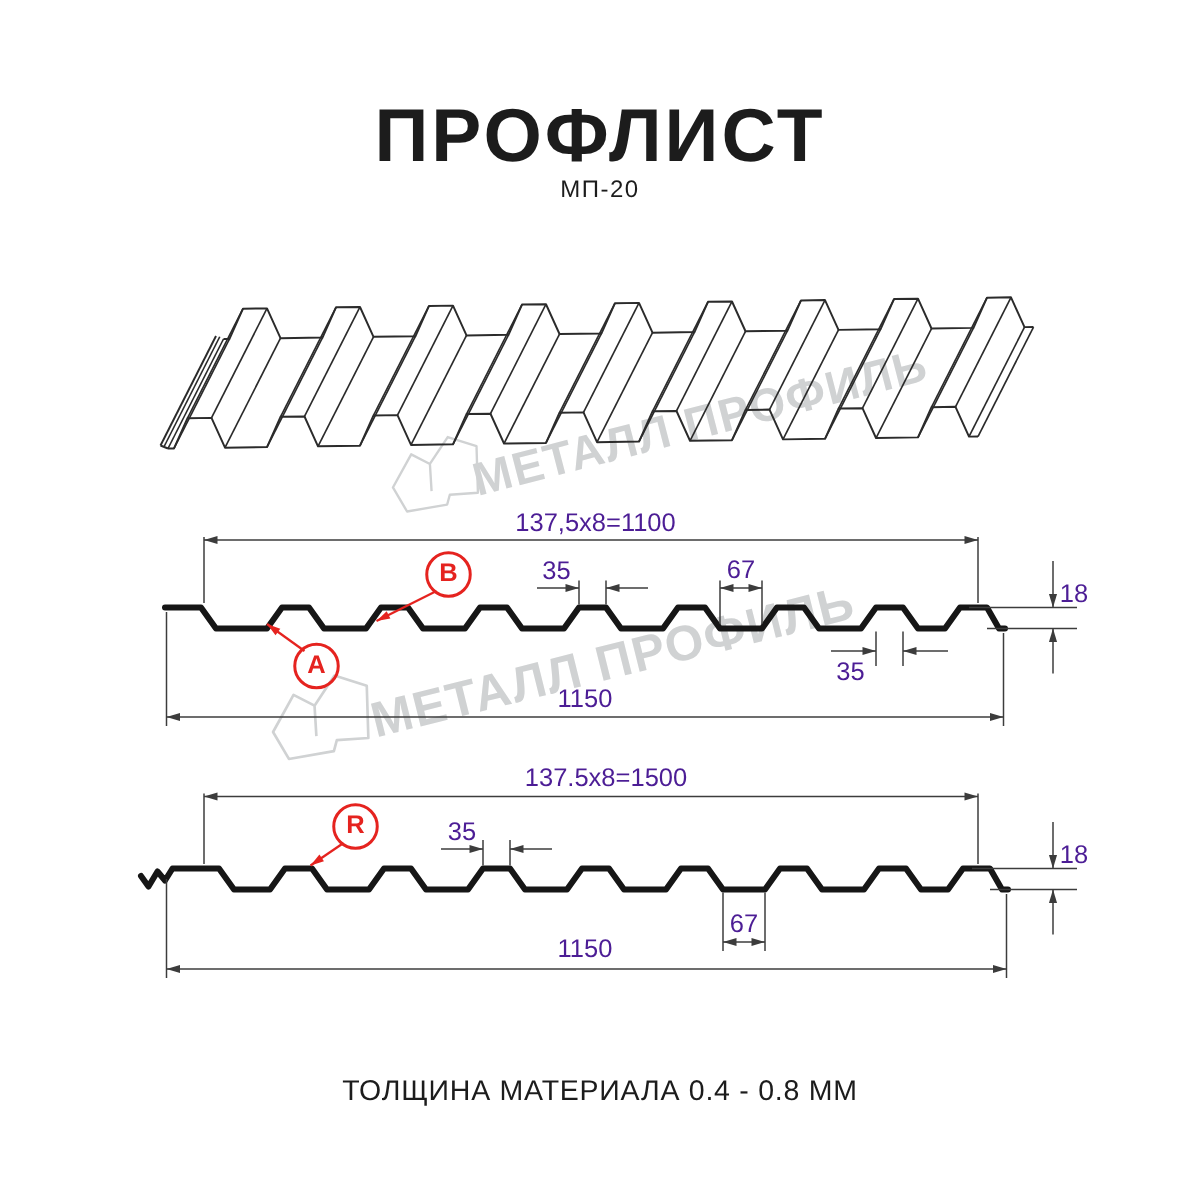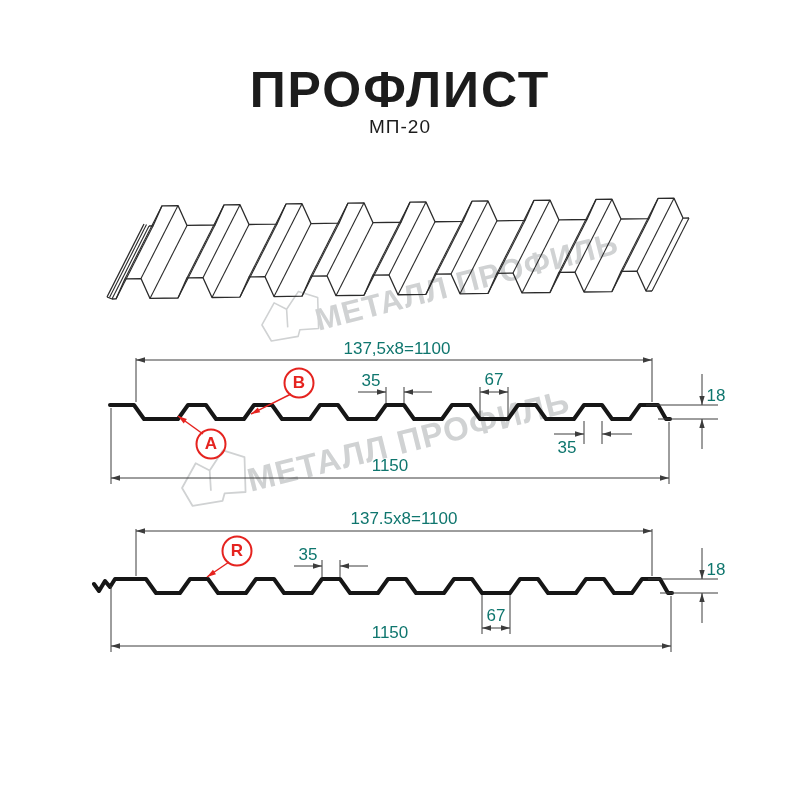--- a/index.html
+++ b/index.html
@@ -1,24 +1,24 @@
 <!DOCTYPE html>
 <html><head>
 <meta charset="utf-8">
 <style>
   html,body{margin:0;padding:0;background:#ffffff;}
   .page{position:relative;width:800px;height:800px;background:#ffffff;overflow:hidden;
         font-family:"Liberation Sans",sans-serif;}
   .title{position:absolute;left:400px;top:90px;transform:translate(-50%,-50%);
          font-size:50px;font-weight:700;letter-spacing:2px;color:#1c1c1c;white-space:nowrap;}
   .subtitle{position:absolute;left:400px;top:127px;transform:translate(-50%,-50%);
-         font-size:19px;font-weight:400;letter-spacing:1px;color:#1c1c1c;white-space:nowrap;}
+         font-size:16px;font-weight:400;letter-spacing:1px;color:#1c1c1c;white-space:nowrap;}
   .footer{position:absolute;left:400px;top:728px;transform:translate(-50%,-50%);
          font-size:19px;font-weight:400;letter-spacing:.5px;color:#1c1c1c;white-space:nowrap;}
-  .dim{position:absolute;transform:translate(-50%,-50%);font-size:17px;color:#0f766e;white-space:nowrap;text-align:center;}
+  .dim{position:absolute;transform:translate(-50%,-50%);font-size:17px;color:#4c1d95;white-space:nowrap;text-align:center;}
   .tag{position:absolute;width:27px;height:27px;border:2px solid #e5231f;border-radius:50%;
        color:#e5231f;font-size:17px;font-weight:700;line-height:26px;text-align:center;
        transform:translate(-50%,-50%);}
   .wmtext{position:absolute;color:#d0d2d3;font-size:31px;font-weight:700;letter-spacing:1px;
        white-space:nowrap;transform-origin:0 50%;}
   svg{position:absolute;left:0;top:0;}
   .profile{stroke:#161616;stroke-width:4;fill:none;stroke-linejoin:round;stroke-linecap:round;}
   .p3d{stroke:#2b2b2b;stroke-width:1.3;fill:none;stroke-linejoin:round;}
   .c3d{stroke:#2b2b2b;stroke-width:1.1;fill:none;}
   .ln{stroke:#3c3c3c;stroke-width:1;fill:none;}
@@ -164,20 +164,21 @@
 
   <div class="dim" style="left:397px;top:349px">137,5x8=1100</div>
   <div class="dim" style="left:371px;top:381px">35</div>
   <div class="dim" style="left:494px;top:380px">67</div>
   <div class="dim" style="left:716px;top:396px">18</div>
   <div class="dim" style="left:567px;top:448px">35</div>
   <div class="dim" style="left:390px;top:466px">1150</div>
   <div class="tag" style="left:211px;top:444px">A</div>
   <div class="tag" style="left:299px;top:383px">B</div>
 
-  <div class="dim" style="left:404px;top:519px">137.5x8=1100</div>
+  <div class="dim" style="left:404px;top:519px">137.5x8=1500</div>
   <div class="dim" style="left:308px;top:555px">35</div>
   <div class="dim" style="left:716px;top:570px">18</div>
   <div class="dim" style="left:496px;top:616px">67</div>
   <div class="dim" style="left:390px;top:633px">1150</div>
   <div class="tag" style="left:237px;top:551px">R</div>
 
+  <div class="footer">ТОЛЩИНА МАТЕРИАЛА 0.4 - 0.8 ММ</div>
 </div>
 
 </body></html>

